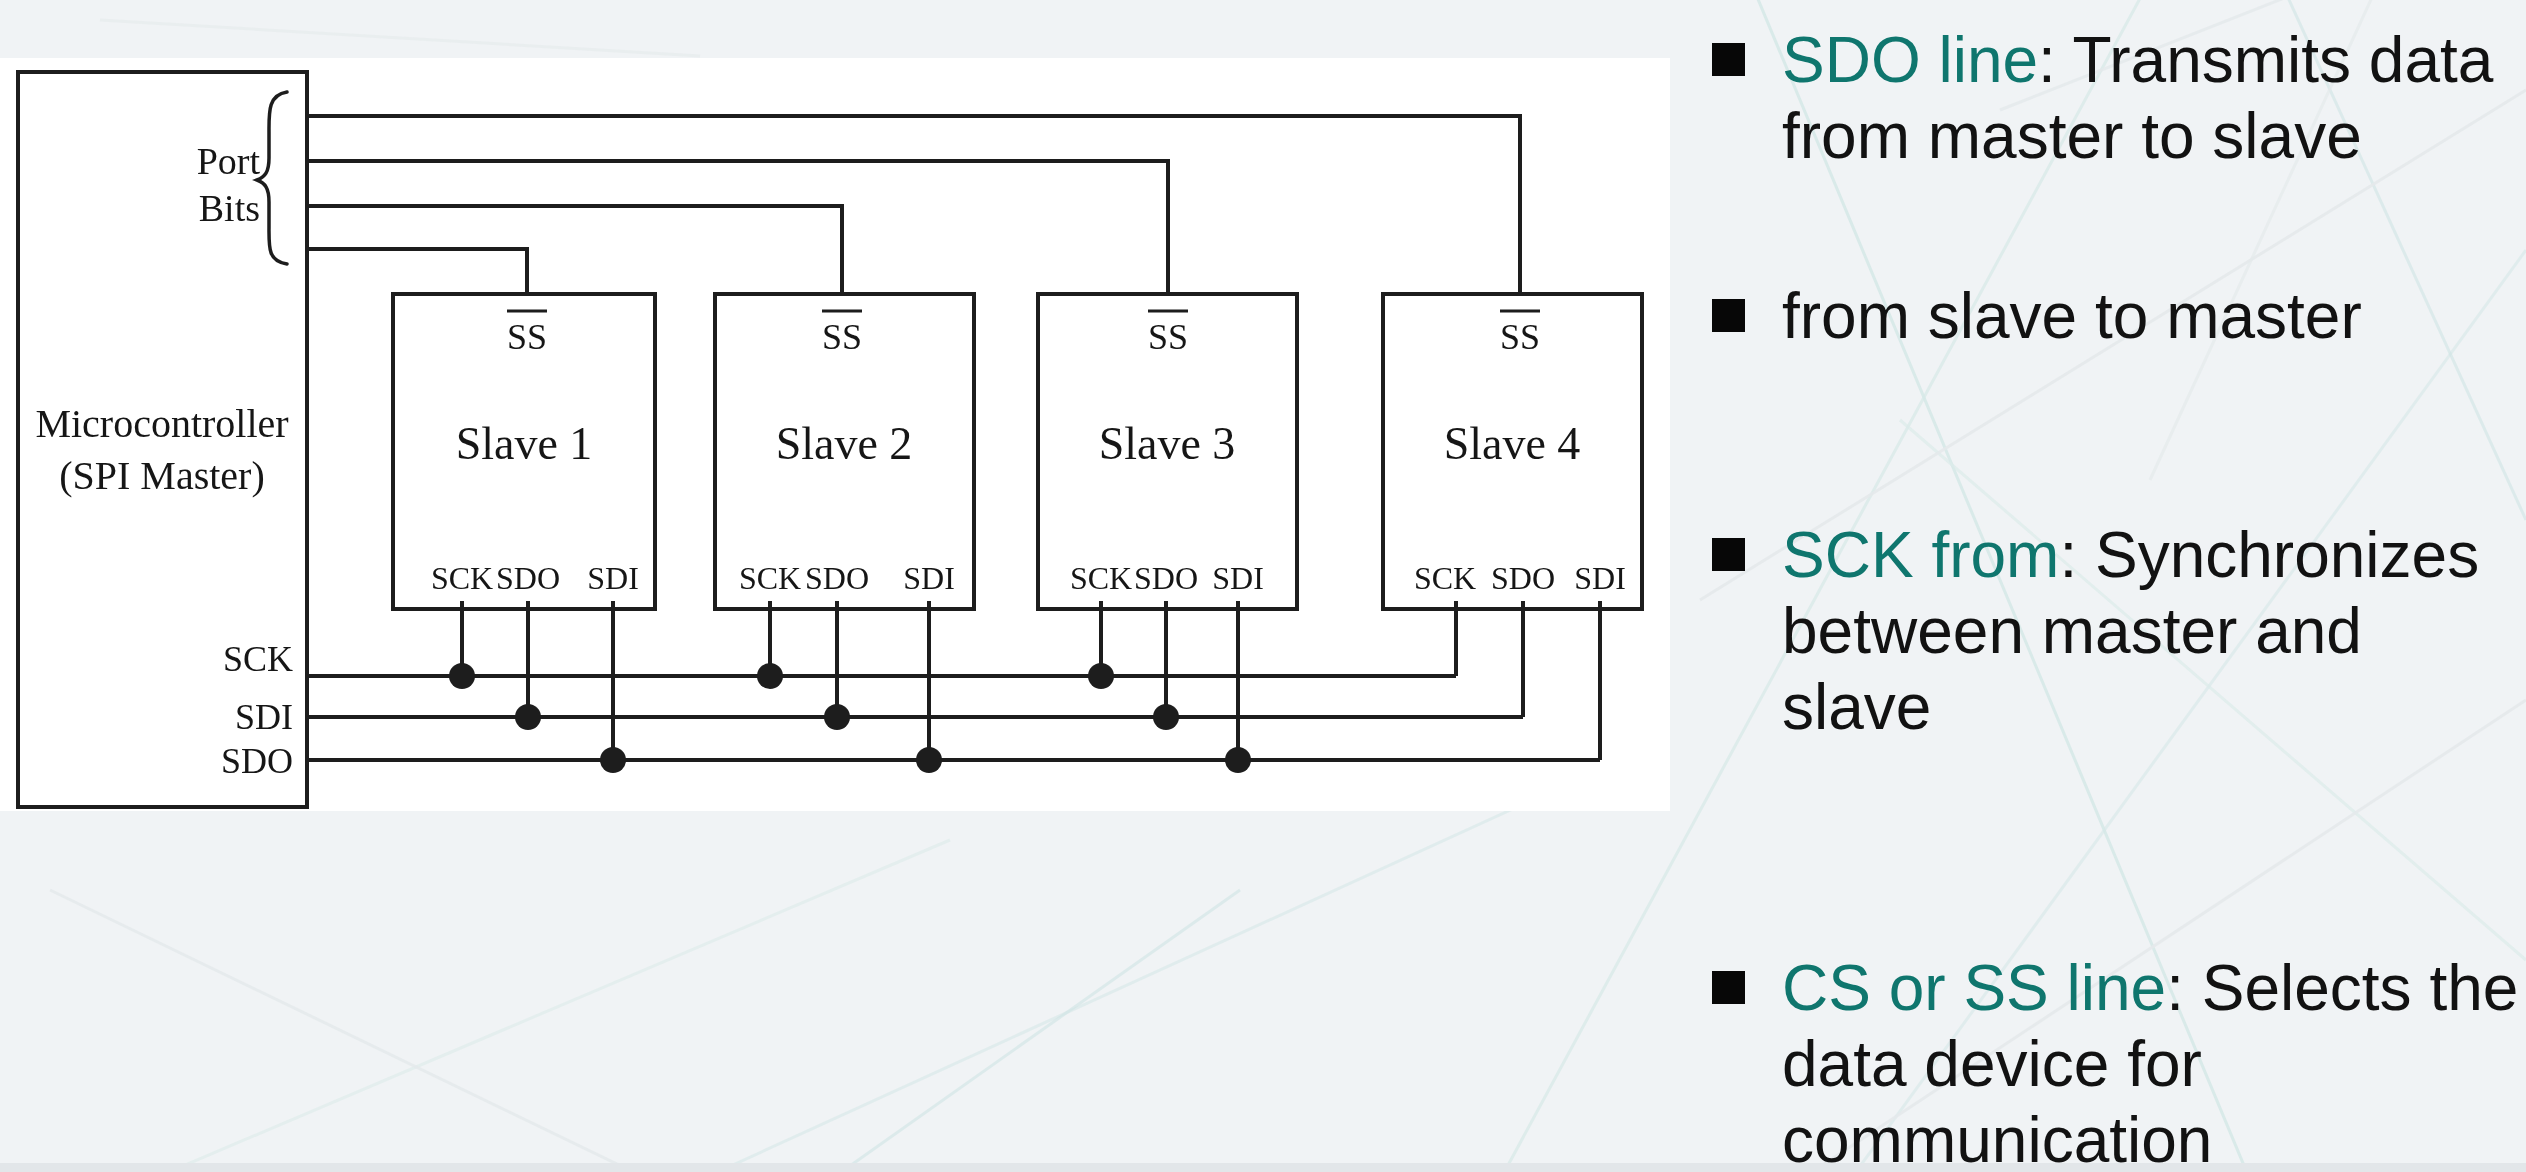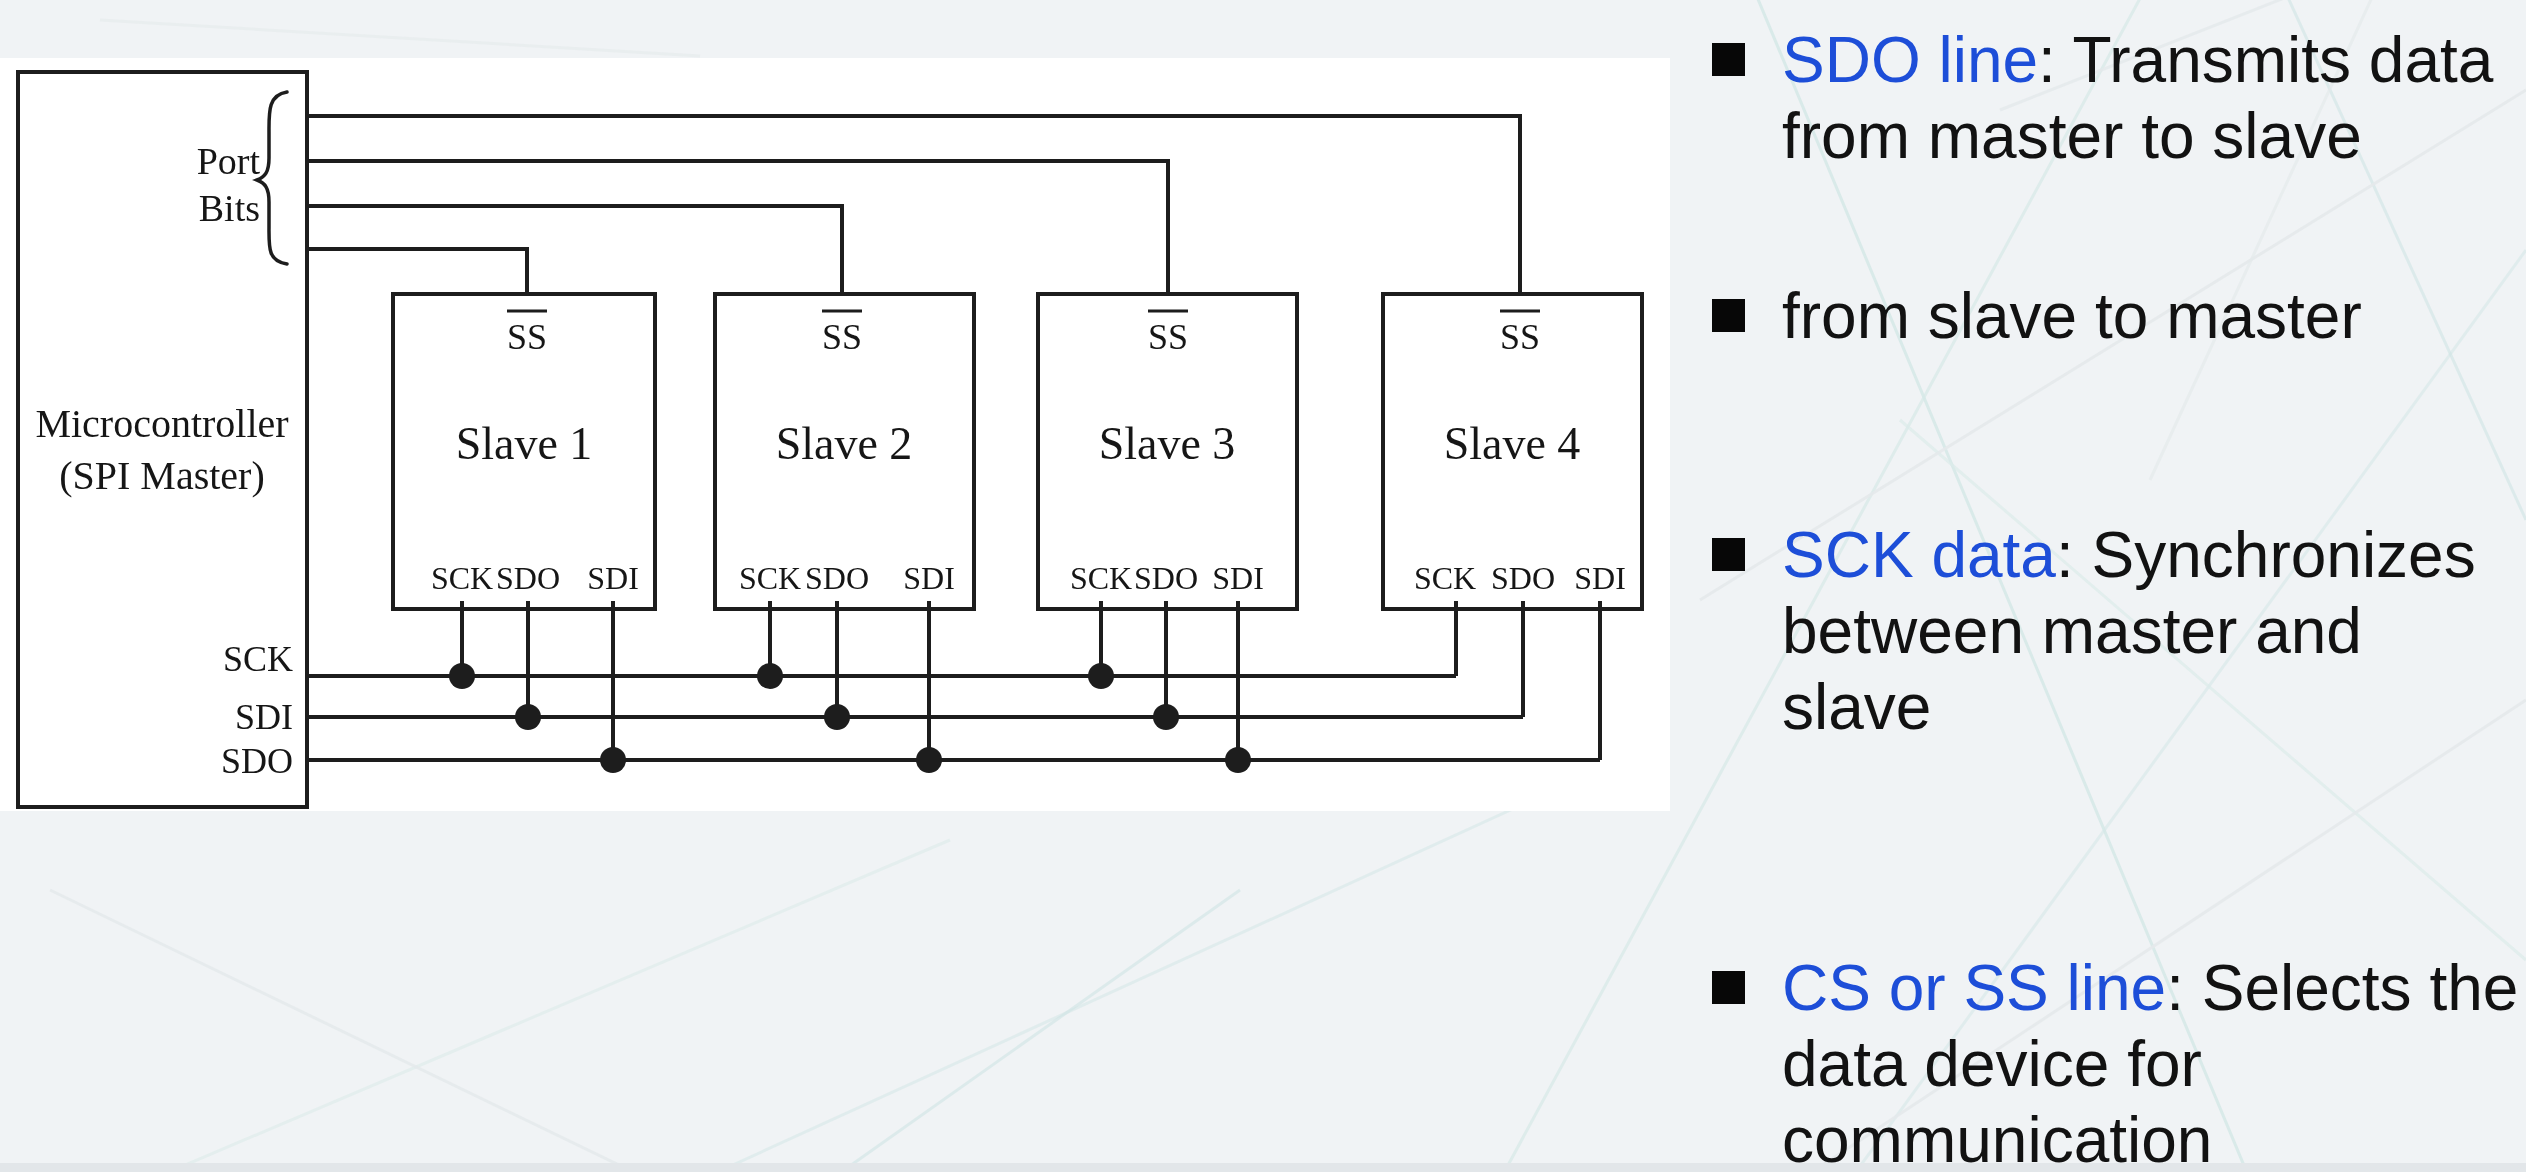--- a/index.html
+++ b/index.html
@@ -7,21 +7,21 @@
          font-family:"Liberation Sans",sans-serif;background:#f0f3f5;}
   .layer{position:absolute;left:0;top:0;}
   
   .dserif{font-family:"Liberation Serif","DejaVu Serif",serif;fill:#161616;}
   
   .bullet{position:absolute;left:1712px;display:flex;align-items:flex-start;}
   .sq{width:33px;height:33px;background:#070707;margin-top:21px;flex:none;}
   .btext{margin-left:37px;font-size:64px;line-height:76px;color:#121212;
          letter-spacing:0px;}
   .bline{white-space:nowrap;}
-  .term{color:#1d4ed8;}
+  .term{color:#0f766e;}
 </style>
 </head>
 <body>
 
 <div id="slide">
 
 <svg class="layer" width="2526" height="1172" viewBox="0 0 2526 1172">
 
   <g stroke-width="3" fill="none">
     <path d="M1750,-20 L2250,1180" stroke="#cfe5e4" opacity="0.7"></path>
@@ -142,21 +142,21 @@
 <div class="bullet" style="top:278px">
   <span class="sq"></span>
   <div class="btext">
     <div class="bline">from slave to master</div>
   </div>
 </div>
 
 <div class="bullet" style="top:517px">
   <span class="sq"></span>
   <div class="btext">
-    <div class="bline"><span class="term">SCK data</span><span>: Synchronizes</span></div>
+    <div class="bline"><span class="term">SCK from</span><span>: Synchronizes</span></div>
     <div class="bline">between master and</div>
     <div class="bline">slave</div>
   </div>
 </div>
 
 <div class="bullet" style="top:950px">
   <span class="sq"></span>
   <div class="btext">
     <div class="bline"><span class="term">CS or SS line</span><span>: Selects the</span></div>
     <div class="bline">data device for</div>

